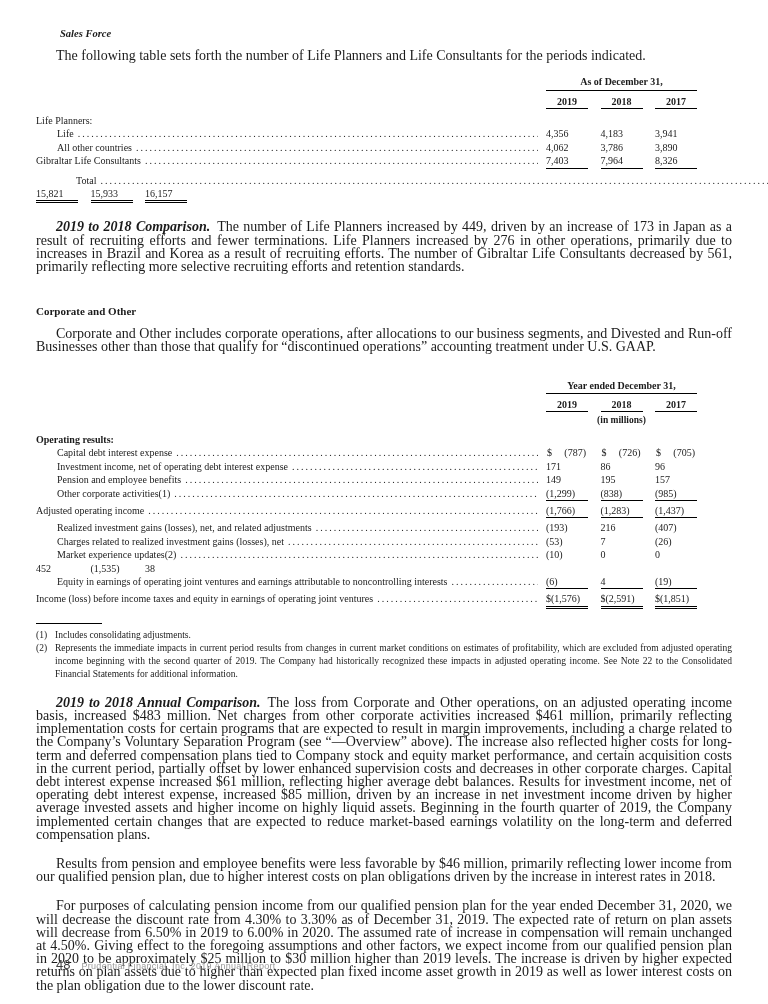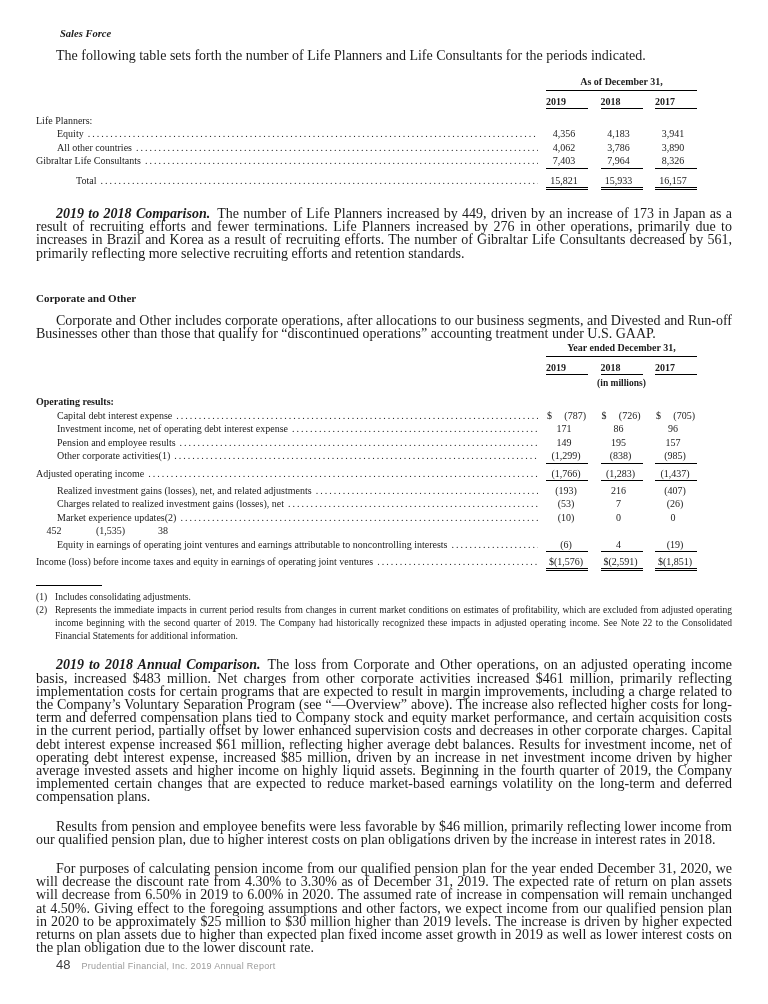--- a/index.html
+++ b/index.html
@@ -47,33 +47,33 @@
   .bold { font-weight: bold; }
   .dots { flex: 1; overflow: hidden; white-space: nowrap; margin: 0 8px 0 4px; }
   .dots::after {
     content: "........................................................................................................................................................................................................";
     letter-spacing: 2px;
     font-size: 10px;
     color: #1b1b1b;
   }
   .vals { flex: none; width: 151px; display: flex; justify-content: space-between; }
   .col { width: 42px; }
-  .num { text-align: center; padding-right: 6px; white-space: nowrap; }
+  .num { text-align: left; padding-right: 6px; white-space: nowrap; }
   .num.hang { padding-right: 2px; }
   .cur { display: flex; justify-content: space-between; padding-left: 1px; }
   .u  { border-bottom: 1px solid #000; }
   .uu { border-bottom: 3px double #000; }
   .span-all { width: 100%; text-align: center; font-weight: bold; white-space: nowrap; }
-  .yr { text-align: left; font-weight: bold; }
+  .yr { text-align: center; font-weight: bold; }
   .hdr-period { padding-bottom: 1px; }
   .hdr-years { margin-top: 4px; }
   .hdr-units { margin-top: 2px; font-size: 9.5px; }
   .body-start { margin-top: 5px; }
   .mt3 { margin-top: 3px; }
-  .mt5 { margin-top: 5px; }
+  .mt5 { margin-top: 5px; flex-direction: column; }
 
   
   .fn-rule { margin-top: 14px; width: 66px; border-top: 1px solid #000; }
   .footnotes { margin-top: 5px; }
   .footnote { display: flex; font-size: 9.5px; line-height: 13px; }
   .fn-marker { flex: none; width: 19px; }
   .fn-text { flex: 1; text-align: justify; }
 
   
   .footer {
@@ -115,21 +115,21 @@
       </div>
 
       <div class="trow body-start">
         <span class="fill">
             <span class="lbl">Life Planners:</span>
           </span>
         <span class="vals"></span>
       </div>
       <div class="trow">
         <span class="fill">
-            <span class="lbl ind1">Equity</span>
+            <span class="lbl ind1">Life</span>
             <span class="dots"></span>
           </span>
         <span class="vals">
           <span class="col num">4,356</span>
           <span class="col num">4,183</span>
           <span class="col num">3,941</span>
         </span>
       </div>
       <div class="trow">
         <span class="fill">
@@ -165,21 +165,21 @@
         </span>
       </div>
     </div>
 
     <p class="para" style="margin-top:17px"><span class="lead">2019 to 2018 Comparison.</span><span>The number of Life Planners increased by 449, driven by an increase of 173 in Japan as a result of recruiting efforts and fewer terminations. Life Planners increased by 276 in other operations, primarily due to increases in Brazil and Korea as a result of recruiting efforts. The number of Gibraltar Life Consultants decreased by 561, primarily reflecting more selective recruiting efforts and retention standards.</span></p>
 
     <div class="heading2">Corporate and Other</div>
 
     <p class="para">Corporate and Other includes corporate operations, after allocations to our business segments, and Divested and Run-off Businesses other than those that qualify for “discontinued operations” accounting treatment under U.S. GAAP.</p>
 
-    <div class="fin-table" style="margin-top:1px">
+    <div class="fin-table" style="margin-top:25px">
       <div class="trow">
         <span class="fill"></span>
         <span class="vals">
           <span class="span-all u hdr-period">Year ended December 31,</span>
         </span>
       </div>
       <div class="trow hdr-years">
         <span class="fill"></span>
         <span class="vals">
           <span class="col yr u">2019</span>
@@ -227,21 +227,21 @@
             <span class="dots"></span>
           </span>
         <span class="vals">
           <span class="col num">171</span>
           <span class="col num">86</span>
           <span class="col num">96</span>
         </span>
       </div>
       <div class="trow">
         <span class="fill">
-            <span class="lbl ind1">Pension and employee results</span>
+            <span class="lbl ind1">Pension and employee benefits</span>
             <span class="dots"></span>
           </span>
         <span class="vals">
           <span class="col num">149</span>
           <span class="col num">195</span>
           <span class="col num">157</span>
         </span>
       </div>
       <div class="trow">
         <span class="fill">

